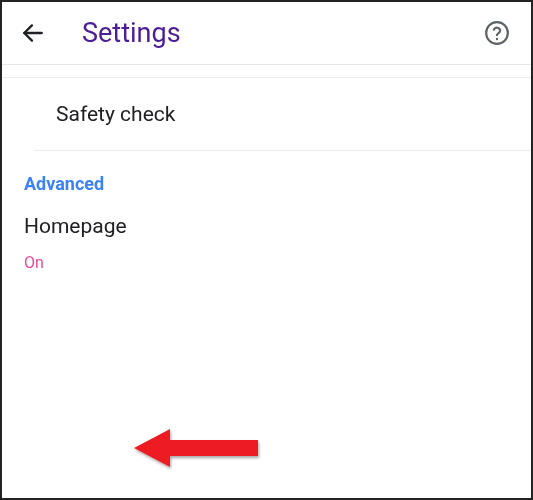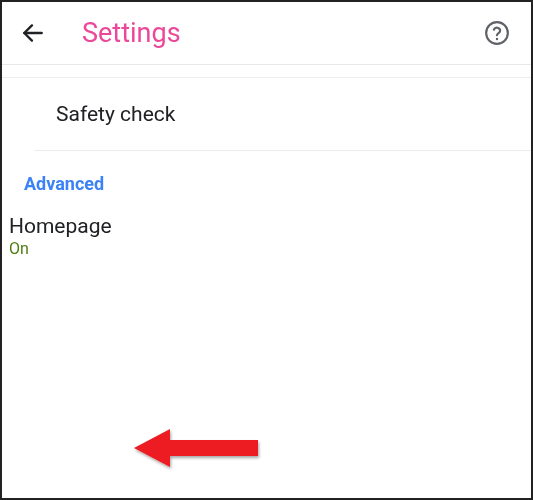--- a/index.html
+++ b/index.html
@@ -28,21 +28,21 @@
       width: 26px;
       height: 26px;
       display: flex;
       align-items: center;
       justify-content: center;
       cursor: pointer;
     }
     .title {
       font-size: 27px;
       font-weight: 400;
-      color: #ec4899;
+      color: #4c1d95;
       margin-left: 36px;
     }
     .help-icon {
       position: absolute;
       right: 20px;
       top: 50%;
       transform: translateY(-50%);
       width: 28px;
       height: 28px;
       display: flex;
@@ -70,31 +70,31 @@
     .item.noborder {
       border-bottom: none;
     }
     .section-header {
       padding: 22px 22px 6px 22px;
       font-size: 18px;
       font-weight: 700;
       color: #3b82f6;
     }
     .item-two {
-      padding: 14px 22px 24px 7px;
+      padding: 14px 22px 24px 22px;
       cursor: pointer;
     }
     .item-two .primary {
       font-size: 21px;
       color: #202124;
     }
     .item-two .secondary {
       font-size: 16px;
-      color: #4d7c0f;
-      margin-top: 1px;
+      color: #ec4899;
+      margin-top: 15px;
     }
     .arrow-annotation {
       position: absolute;
       left: 130px;
       top: 421px;
       pointer-events: none;
     }
   </style>
 </head>
 <body>

